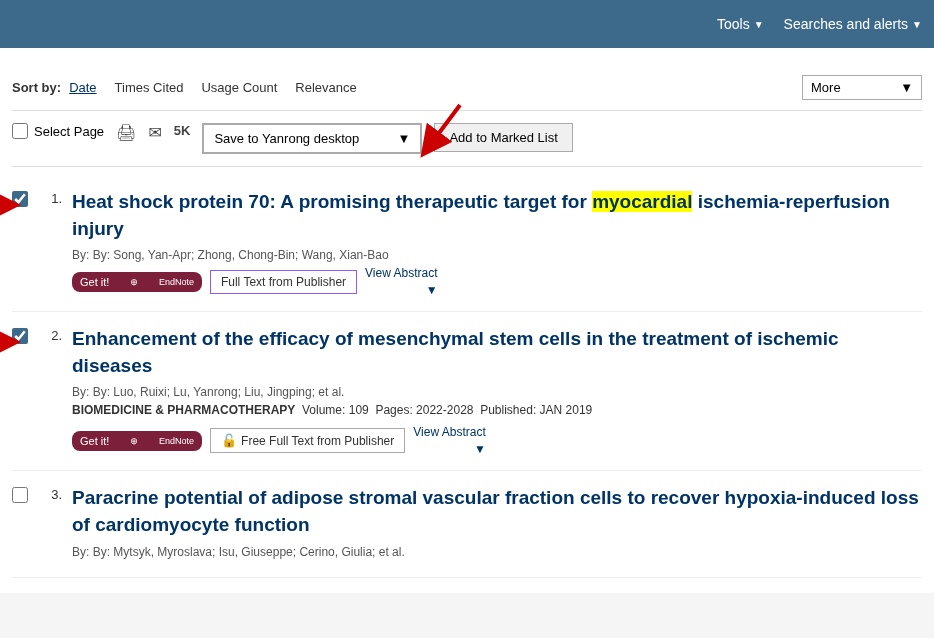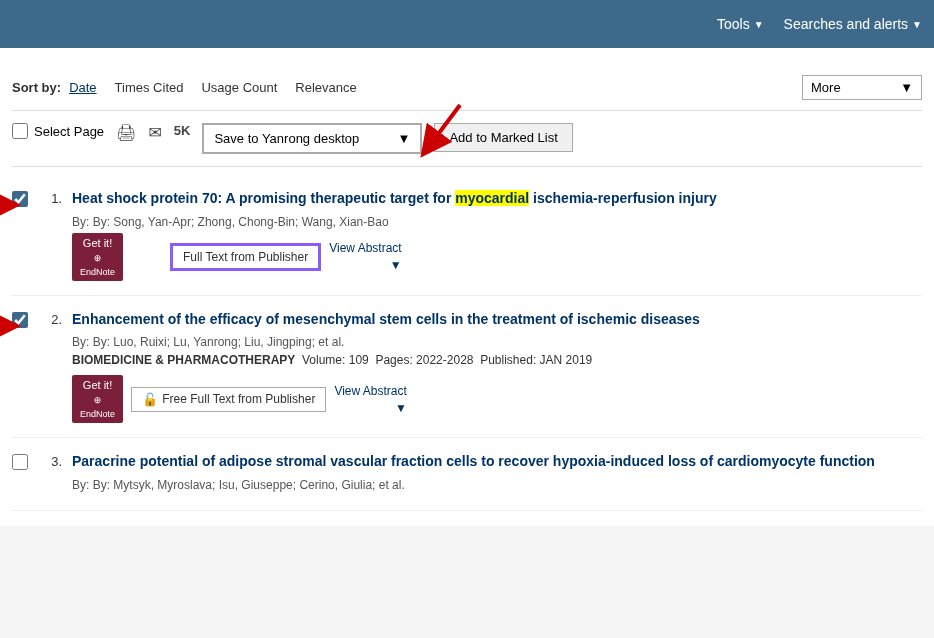--- a/index.html
+++ b/index.html
@@ -140,21 +140,21 @@
     .result-checkbox {
       min-width: 18px;
       padding-top: 2px;
     }
 
     .result-body {
       flex: 1;
     }
 
     .result-title {
-      font-size: 14px;
+      font-size: 19px;
       color: #036;
       font-weight: bold;
       margin-bottom: 6px;
       cursor: pointer;
       line-height: 1.4;
     }
     .result-title .highlight {
       background: yellow;
       color: #036;
     }
@@ -179,37 +179,35 @@
       align-items: center;
       gap: 8px;
       flex-wrap: wrap;
     }
 
     .get-it-btn {
       background: #7b1f3a;
       color: white;
       font-size: 11px;
       padding: 4px 8px;
-      border-radius: 2px;
-      cursor: pointer;
-      display: flex;
-      align-items: center;
-      gap: 4px;
+      border-radius: 8px;
+      cursor: pointer;
+      display: flex;
+      align-items: center;
+      gap: 21px;
       white-space: nowrap;
-      flex-direction: column;
     }
 
     .full-text-btn {
-      border: 3px solid #8b5cf6;
+      border: 1px solid #8b5cf6;
       background: white;
       padding: 4px 10px;
       font-size: 12px;
       cursor: pointer;
       color: #333;
-      margin-left: 39px;
     }
 
     .free-full-text-btn {
       border: 1px solid #aaa;
       background: white;
       padding: 4px 10px;
       font-size: 12px;
       cursor: pointer;
       color: #333;
       display: flex;

